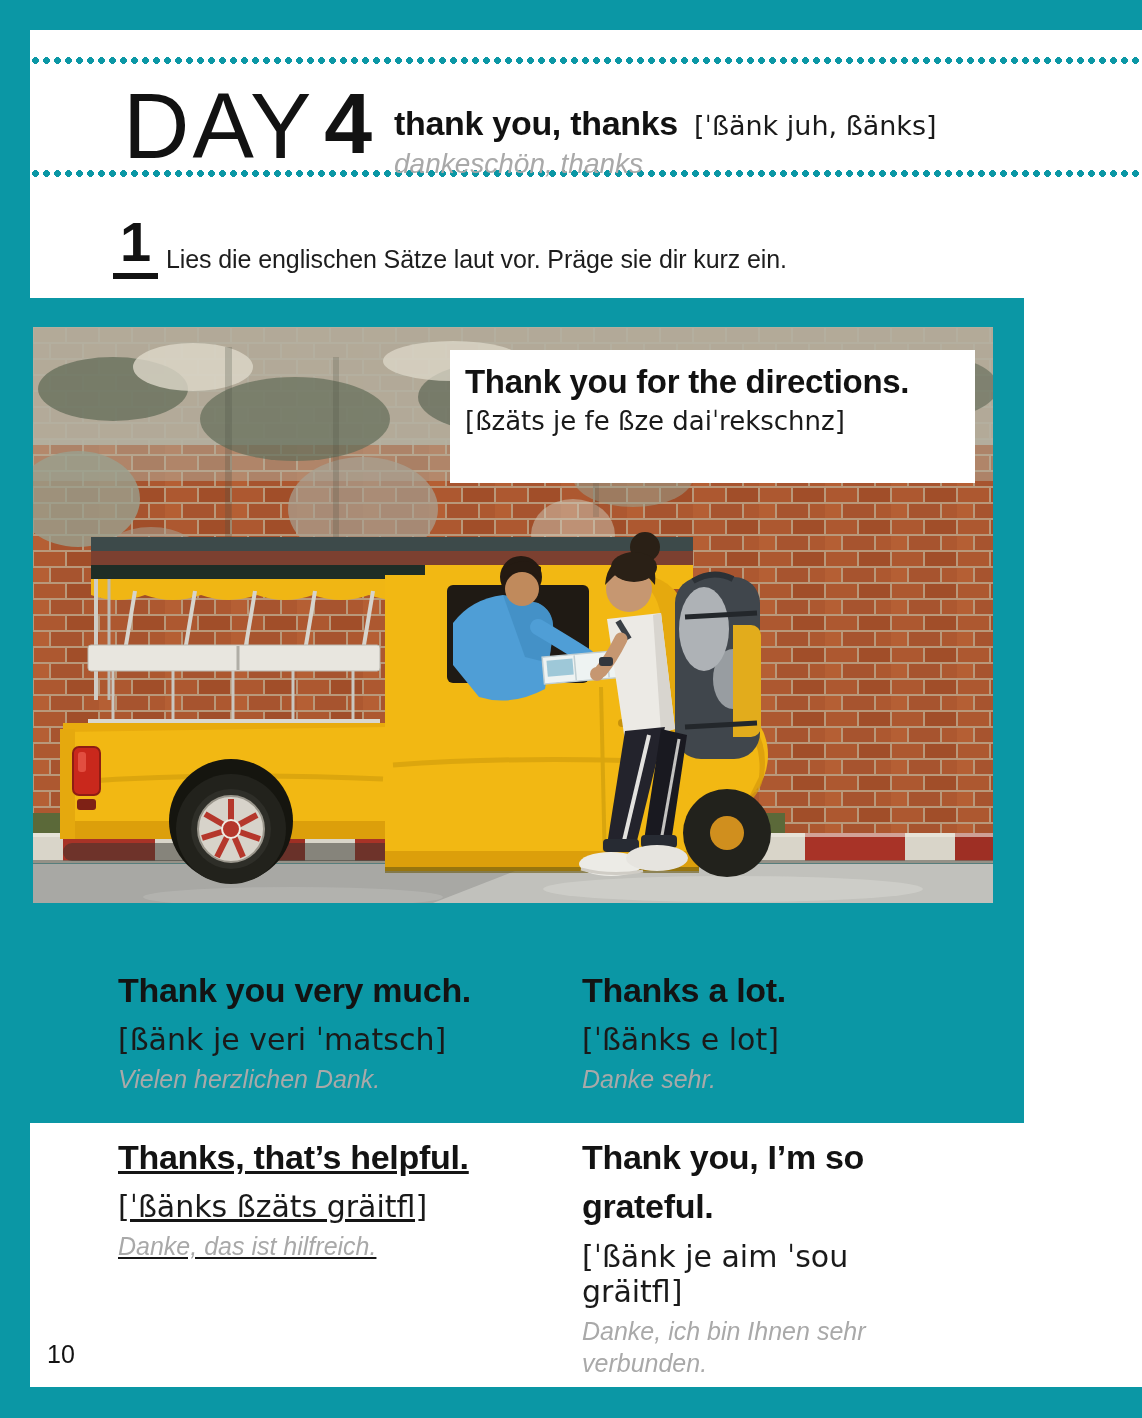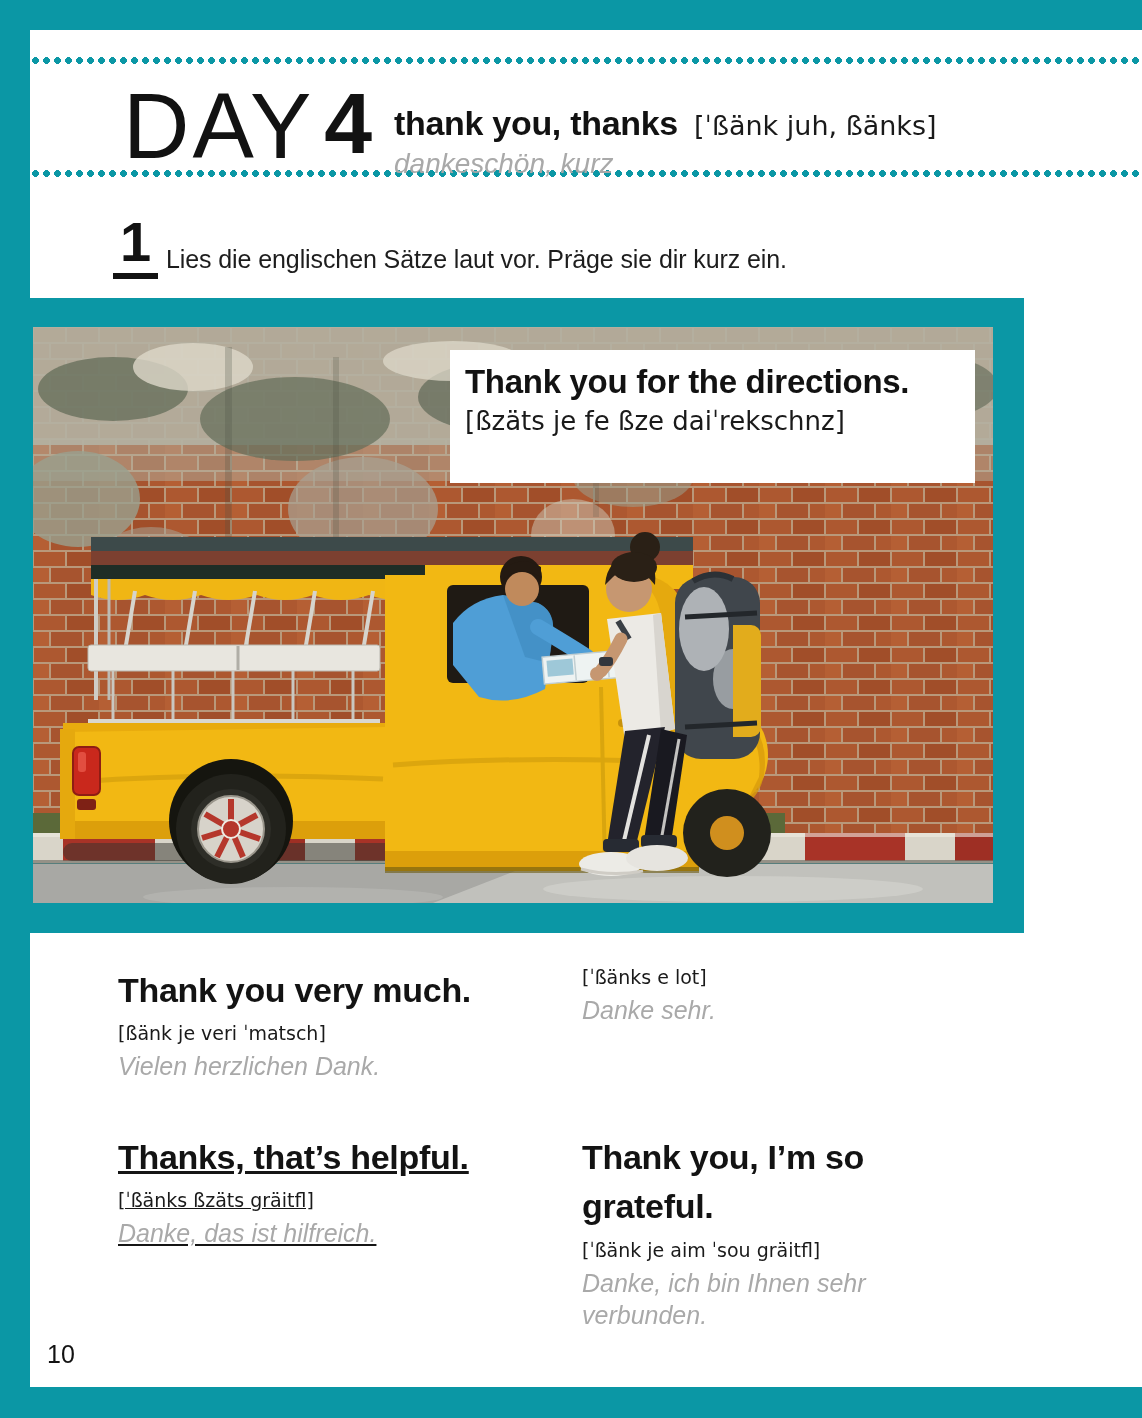--- a/index.html
+++ b/index.html
@@ -32,36 +32,36 @@
              font-family:"DejaVu Sans","Liberation Sans",sans-serif;margin-top:20px; }
   .hw-de   { font-size:28px; font-style:italic; color:#a9a9a9; margin-top:5px; }
 
   .ex-num {
     position:absolute; left:113px; top:214px;
     font-size:56px; font-weight:800; line-height:1; color:#121212;
     border-bottom:6px solid #121212; padding:0 7px 3px 7px;
   }
   .ex-text { position:absolute; left:166px; top:245px; font-size:25px; color:#1d1d1d; letter-spacing:-0.1px; }
 
-  .photo-frame { position:absolute; left:0; top:298px; width:1024px; height:635px; background:var(--accent); }
+  .photo-frame { position:absolute; left:0; top:298px; width:1024px; height:825px; background:var(--accent); }
   .photo { position:absolute; left:33px; top:29px; width:960px; height:576px; overflow:hidden; }
   .photo svg { display:block; }
 
   .caption-box {
     position:absolute; left:417px; top:23px; width:525px; height:133px;
     background:#ffffff; padding:13px 16px 0 15px;
   }
   .cap-en   { font-size:33px; font-weight:800; color:#121212; letter-spacing:-0.3px; line-height:1.15; }
   .cap-phon { font-size:26px; color:#1a1a1a; margin-top:5px;
               font-family:"DejaVu Sans","Liberation Sans",sans-serif; }
   .cap-de   { font-size:26px; font-style:italic; color:#b5b5b3; margin-top:4px; }
 
   .phrase { position:absolute; }
   .ph-en   { font-size:34px; font-weight:800; color:#131313; letter-spacing:-0.3px; line-height:1.45; margin-bottom:7px; }
-  .ph-phon { font-size:19px; color:#1a1a1a; margin-bottom:6px;
+  .ph-phon { font-size:30px; color:#1a1a1a; margin-bottom:6px;
              font-family:"DejaVu Sans","Liberation Sans",sans-serif; }
   .ph-de   { font-size:25px; font-style:italic; color:#a9a9a9; line-height:1.3; }
   .pA { left:118px; top:966px;  width:450px; }
   .pB { left:582px; top:966px;  width:440px; }
   .pC { left:118px; top:1133px; width:450px;text-decoration:underline; }
   .pD { left:582px; top:1133px; width:345px; }
 
   .page-num { position:absolute; left:47px; top:1340px; font-size:25px; color:#121212; }
 </style>
 </head>
@@ -78,21 +78,21 @@
   <div class="day-row">
     <span class="day-word">DAY</span>
     <span class="day-num">4</span>
   </div>
 
   <div class="headword">
     <div class="l1">
       <span class="hw-en">thank you, thanks</span>
       <span class="hw-phon">[ˈßänk juh, ßänks]</span>
     </div>
-    <div class="hw-de">dankeschön, kurz</div>
+    <div class="hw-de">dankeschön, thanks</div>
   </div>
 
   <div class="ex-num">1</div>
   <div class="ex-text">Lies die englischen Sätze laut vor. Präge sie dir kurz ein.</div>
 
   <div class="photo-frame">
     <div class="photo">
 
       <svg width="960" height="576" viewBox="0 0 960 576">
         <defs>
@@ -271,20 +271,21 @@
     </div>
   </div>
 
   <div class="phrase pA">
     <div class="ph-en">Thank you very much.</div>
     <div class="ph-phon">[ßänk je veri ˈmatsch]</div>
     <div class="ph-de">Vielen herzlichen Dank.</div>
   </div>
 
   <div class="phrase pB">
+    <div class="ph-en">Thanks a lot.</div>
     <div class="ph-phon">[ˈßänks e lot]</div>
     <div class="ph-de">Danke sehr.</div>
   </div>
 
   <div class="phrase pC">
     <div class="ph-en">Thanks, that’s helpful.</div>
     <div class="ph-phon">[ˈßänks ßzäts gräitfl]</div>
     <div class="ph-de">Danke, das ist hilfreich.</div>
   </div>
 

